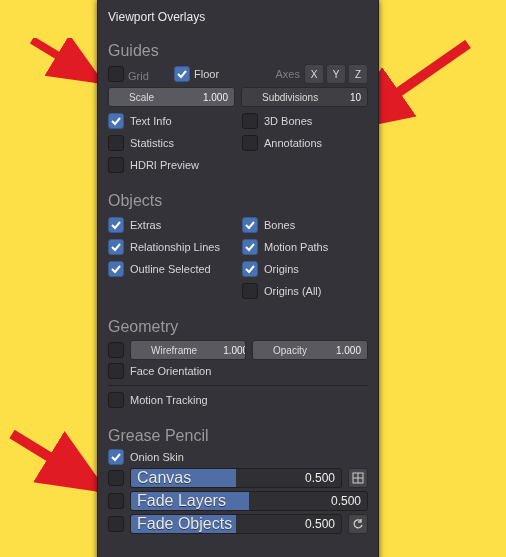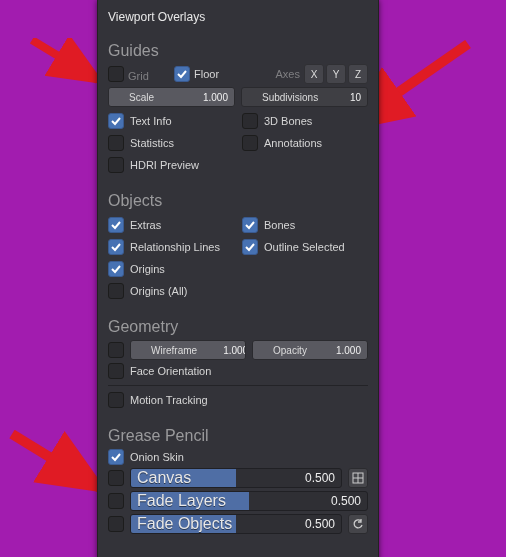--- a/index.html
+++ b/index.html
@@ -1,16 +1,16 @@
 <!DOCTYPE html>
 <html><head>
 <meta charset="utf-8">
 <style>
   html,body{margin:0;padding:0;background:#0c0c0c;font-family:-apple-system,BlinkMacSystemFont,"Segoe UI",Arial,sans-serif;font-size:12px;color:#d8d8d8;}
-  .stage{position:relative;width:506px;height:557px;background:#a21caf;}
+  .stage{position:relative;width:506px;height:557px;background:#fde047;}
   .panel{position:absolute;left:97px;top:0;width:280px;height:557px;background:#333339;border-left:1px solid #222;border-right:1px solid #222;padding:0 0 8px 0;overflow:hidden;box-shadow:0 0 6px rgba(0,0,0,.6);}
   .sect{padding:6px 10px 2px 10px;}
   .title{padding:10px 10px 4px 10px;color:#e8e8e8;font-size:12px;}
   .subhead{color:#9a9a9c;font-size:16px;margin:8px 0 4px 0;}
   .row{display:flex;align-items:center;gap:6px;margin:3px 0;}
   .col{display:flex;align-items:center;gap:4px;}
   .chk{width:14px;height:14px;border-radius:3px;border:1px solid #1c1c1c;background:#2b2b2f;display:flex;align-items:center;justify-content:center;cursor:pointer;flex:0 0 auto;}
   .chk.on{background:#4772b3;border-color:#3a5a8f;}
   .tick{width:10px;height:10px;display:block;}
   .lbl{color:#d6d6d6;font-size:11px;white-space:nowrap;}
@@ -177,20 +177,28 @@
               </svg>
             </span>
             <span class="lbl">Relationship Lines</span>
           </div>
         <div class="row">
             <span class="chk on">
               <svg class="tick" viewBox="0 0 10 10">
                 <path d="M1 5 L4 8 L9 2" stroke="#fff" stroke-width="2" fill="none"></path>
               </svg>
             </span>
+            <span class="lbl">Motion Paths</span>
+          </div>
+        <div class="row">
+            <span class="chk on">
+              <svg class="tick" viewBox="0 0 10 10">
+                <path d="M1 5 L4 8 L9 2" stroke="#fff" stroke-width="2" fill="none"></path>
+              </svg>
+            </span>
             <span class="lbl">Outline Selected</span>
           </div>
         <div class="row">
             <span class="chk on">
               <svg class="tick" viewBox="0 0 10 10">
                 <path d="M1 5 L4 8 L9 2" stroke="#fff" stroke-width="2" fill="none"></path>
               </svg>
             </span>
             <span class="lbl">Origins</span>
           </div>

